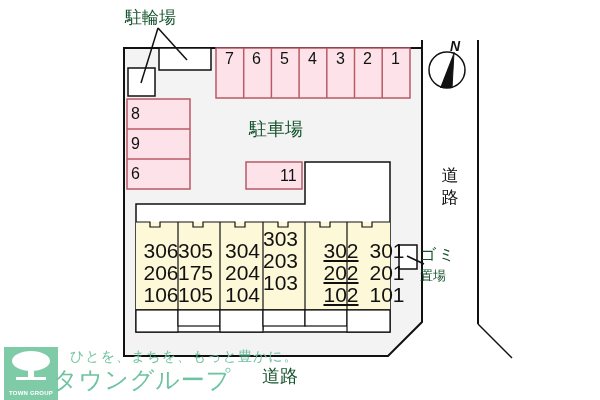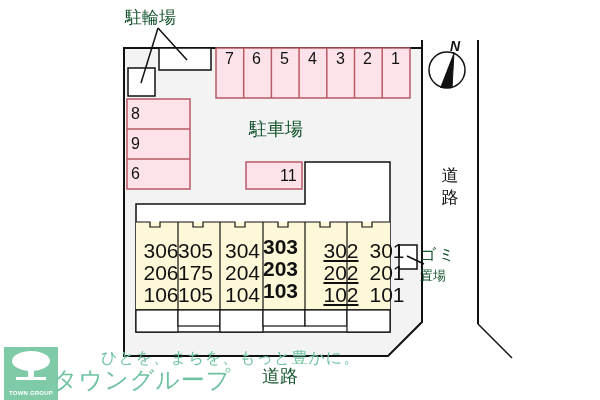--- a/index.html
+++ b/index.html
@@ -16,21 +16,21 @@
     .unit-col { position: absolute; font-family: "Liberation Sans", sans-serif; font-size: 21px; color: #111; line-height: 22px; text-align: center; }
     .vert { position: absolute; font-size: 17px; line-height: 22px; width: 20px; text-align: center; }
     .logo-box {
       position: absolute; left: 4px; top: 347px; width: 54px; height: 53px;
       background: #7fcba7; color: #fff;
     }
     .logo-text {
       position: absolute; bottom: 4px; left: 0; width: 54px; text-align: center;
       font-family: "Liberation Sans", sans-serif; font-size: 6px; font-weight: bold; letter-spacing: 0.2px; color: #fff;
     }
-    .tagline { position: absolute; left: 70px; top: 348px; font-size: 16px; color: #6fc3a0; letter-spacing: 1px; white-space: nowrap; margin-left: 31px; }
+    .tagline { position: absolute; left: 70px; top: 348px; font-size: 14px; color: #6fc3a0; letter-spacing: 1px; white-space: nowrap; }
     .brand { position: absolute; left: 53px; top: 364px; font-size: 24px; color: #6fc3a0; letter-spacing: 1px; white-space: nowrap; }
   </style>
 </head>
 <body>
 
 <svg class="plan" width="600" height="400" viewBox="0 0 600 400">
 
   <polygon points="124,48 422,48 422,322 388,356 124,356" fill="#f3f3f3" stroke="#111" stroke-width="2"></polygon>
 
   <line x1="422" y1="40" x2="422" y2="322" stroke="#111" stroke-width="2"></line>
@@ -127,21 +127,21 @@
 <div class="unit-col" style="left:178px; top:240px; width:24px;">
   <div>305</div>
   <div>175</div>
   <div>105</div>
 </div>
 <div class="unit-col" style="left:220px; top:240px; width:45px;">
   <div>304</div>
   <div>204</div>
   <div>104</div>
 </div>
-<div class="unit-col" style="left:263px; top:236px; width:20px;font-weight:bold;">
+<div class="unit-col" style="left:263px; top:228px; width:20px;">
   <div>303</div>
   <div>203</div>
   <div>103</div>
 </div>
 <div class="unit-col" style="left:320px; top:240px; width:42px;text-decoration:underline;">
   <div>302</div>
   <div>202</div>
   <div>102</div>
 </div>
 <div class="unit-col" style="left:363px; top:240px; width:48px;">

